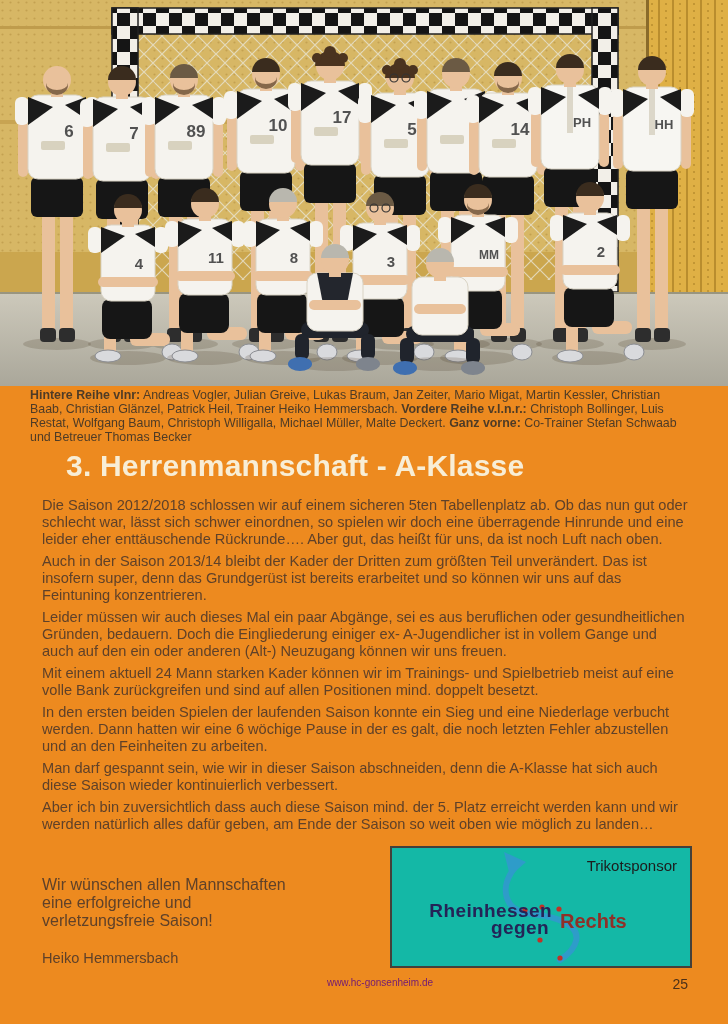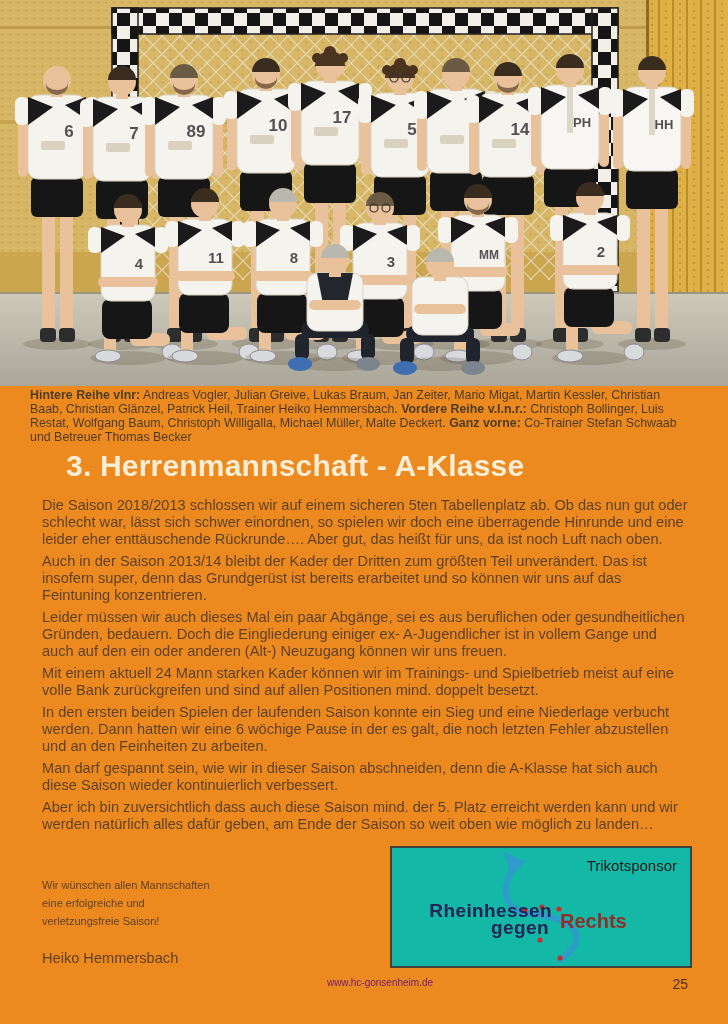--- a/index.html
+++ b/index.html
@@ -19,21 +19,21 @@
     position:absolute; top:449px; left:42px; width:650px;
     font-size:30px; font-weight:bold; color:#f8eed6; letter-spacing:.2px;margin-left:24px;
   }
   .article {
     position:absolute; top:497px; left:42px; width:650px;
     font-size:14.6px; line-height:17px; color:#5f4129;
   }
   .article p { margin:0 0 5px 0; }
   .closing {
     position:absolute; top:876px; left:42px; width:330px;
-    font-size:11px; line-height:18px; color:#5f4129; white-space:pre-line;
+    font-size:16px; line-height:18px; color:#5f4129; white-space:pre-line;
   }
   .signature {
     position:absolute; top:950px; left:42px;
     font-size:14.6px; color:#5f4129;
   }
   .sponsor-box {
     position:absolute; top:846px; left:390px; width:302px; height:122px;
     background:#14b8a6; border:2px solid #44403a;
   }
   .sponsor-inner { position:relative; width:100%; height:100%; }
@@ -460,21 +460,21 @@
       </g>
   </svg>
 
   <div class="caption">
     <b>Hintere Reihe vlnr:</b><span> Andreas Vogler, Julian Greive, Lukas Braum, Jan Zeiter, Mario Migat, Martin Kessler, Christian Baab, Christian Glänzel, Patrick Heil, Trainer Heiko Hemmersbach. </span><b>Vordere Reihe v.l.n.r.:</b><span> Christoph Bollinger, Luis Restat, Wolfgang Baum, Christoph Willigalla, Michael Müller, Malte Deckert. </span><b>Ganz vorne:</b><span> Co-Trainer Stefan Schwaab und Betreuer Thomas Becker</span>
   </div>
 
   <h1 class="headline">3. Herrenmannschaft - A-Klasse</h1>
 
   <div class="article">
-    <p>Die Saison 2018/2013 schlossen wir auf einem sicheren 5ten Tabellenplatz ab. Ob das nun gut oder schlecht war, lässt sich schwer einordnen, so spielen wir doch eine überragende Hinrunde und eine leider eher enttäuschende Rückrunde…. Aber gut, das heißt für uns, da ist noch Luft nach oben.</p>
+    <p>Die Saison 2012/2018 schlossen wir auf einem sicheren 5ten Tabellenplatz ab. Ob das nun gut oder schlecht war, lässt sich schwer einordnen, so spielen wir doch eine überragende Hinrunde und eine leider eher enttäuschende Rückrunde…. Aber gut, das heißt für uns, da ist noch Luft nach oben.</p>
     <p>Auch in der Saison 2013/14 bleibt der Kader der Dritten zum größten Teil unverändert. Das ist insofern super, denn das Grundgerüst ist bereits erarbeitet und so können wir uns auf das Feintuning konzentrieren.</p>
     <p>Leider müssen wir auch dieses Mal ein paar Abgänge, sei es aus beruflichen oder gesundheitlichen Gründen, bedauern. Doch die Eingliederung einiger ex- A-Jugendlicher ist in vollem Gange und auch auf den ein oder anderen (Alt-) Neuzugang können wir uns freuen.</p>
     <p>Mit einem aktuell 24 Mann starken Kader können wir im Trainings- und Spielbetrieb meist auf eine volle Bank zurückgreifen und sind auf allen Positionen mind. doppelt besetzt.</p>
     <p>In den ersten beiden Spielen der laufenden Saison konnte ein Sieg und eine Niederlage verbucht werden. Dann hatten wir eine 6 wöchige Pause in der es galt, die noch letzten Fehler abzustellen und an den Feinheiten zu arbeiten.</p>
     <p>Man darf gespannt sein, wie wir in dieser Saison abschneiden, denn die A-Klasse hat sich auch diese Saison wieder kontinuierlich verbessert.</p>
     <p>Aber ich bin zuversichtlich dass auch diese Saison mind. der 5. Platz erreicht werden kann und wir werden natürlich alles dafür geben, am Ende der Saison so weit oben wie möglich zu landen…</p>
   </div>
 
   <div class="closing">Wir wünschen allen Mannschaften
 eine erfolgreiche und

